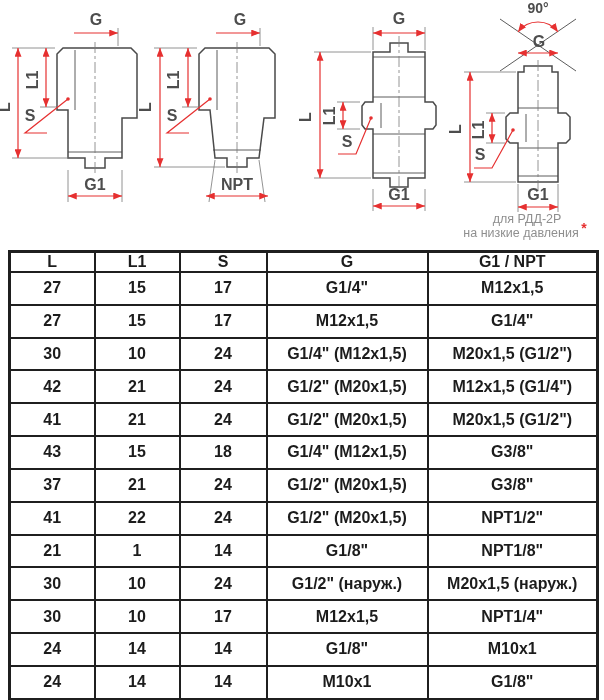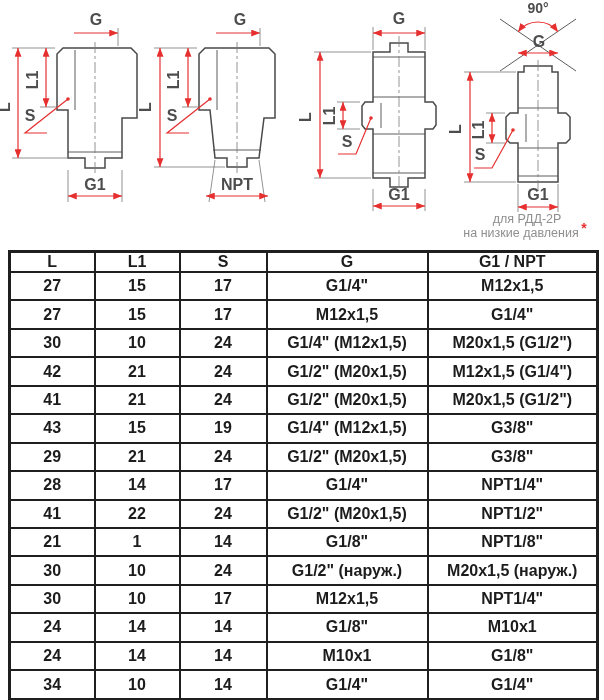--- a/index.html
+++ b/index.html
@@ -198,37 +198,30 @@
         <tr>
           <td>41</td>
           <td>21</td>
           <td>24</td>
           <td>G1/2" (M20x1,5)</td>
           <td>M20x1,5 (G1/2")</td>
         </tr>
         <tr>
           <td>43</td>
           <td>15</td>
-          <td>19</td>
+          <td>18</td>
           <td>G1/4" (M12x1,5)</td>
           <td>G3/8"</td>
         </tr>
         <tr>
-          <td>29</td>
+          <td>37</td>
           <td>21</td>
           <td>24</td>
           <td>G1/2" (M20x1,5)</td>
           <td>G3/8"</td>
-        </tr>
-        <tr>
-          <td>28</td>
-          <td>14</td>
-          <td>17</td>
-          <td>G1/4"</td>
-          <td>NPT1/4"</td>
         </tr>
         <tr>
           <td>41</td>
           <td>22</td>
           <td>24</td>
           <td>G1/2" (M20x1,5)</td>
           <td>NPT1/2"</td>
         </tr>
         <tr>
           <td>21</td>
@@ -258,23 +251,16 @@
           <td>G1/8"</td>
           <td>M10x1</td>
         </tr>
         <tr>
           <td>24</td>
           <td>14</td>
           <td>14</td>
           <td>M10x1</td>
           <td>G1/8"</td>
         </tr>
-        <tr>
-          <td>34</td>
-          <td>10</td>
-          <td>14</td>
-          <td>G1/4"</td>
-          <td>G1/4"</td>
-        </tr>
       </tbody>
   </table>
 
 </div>
 
 </body></html>

